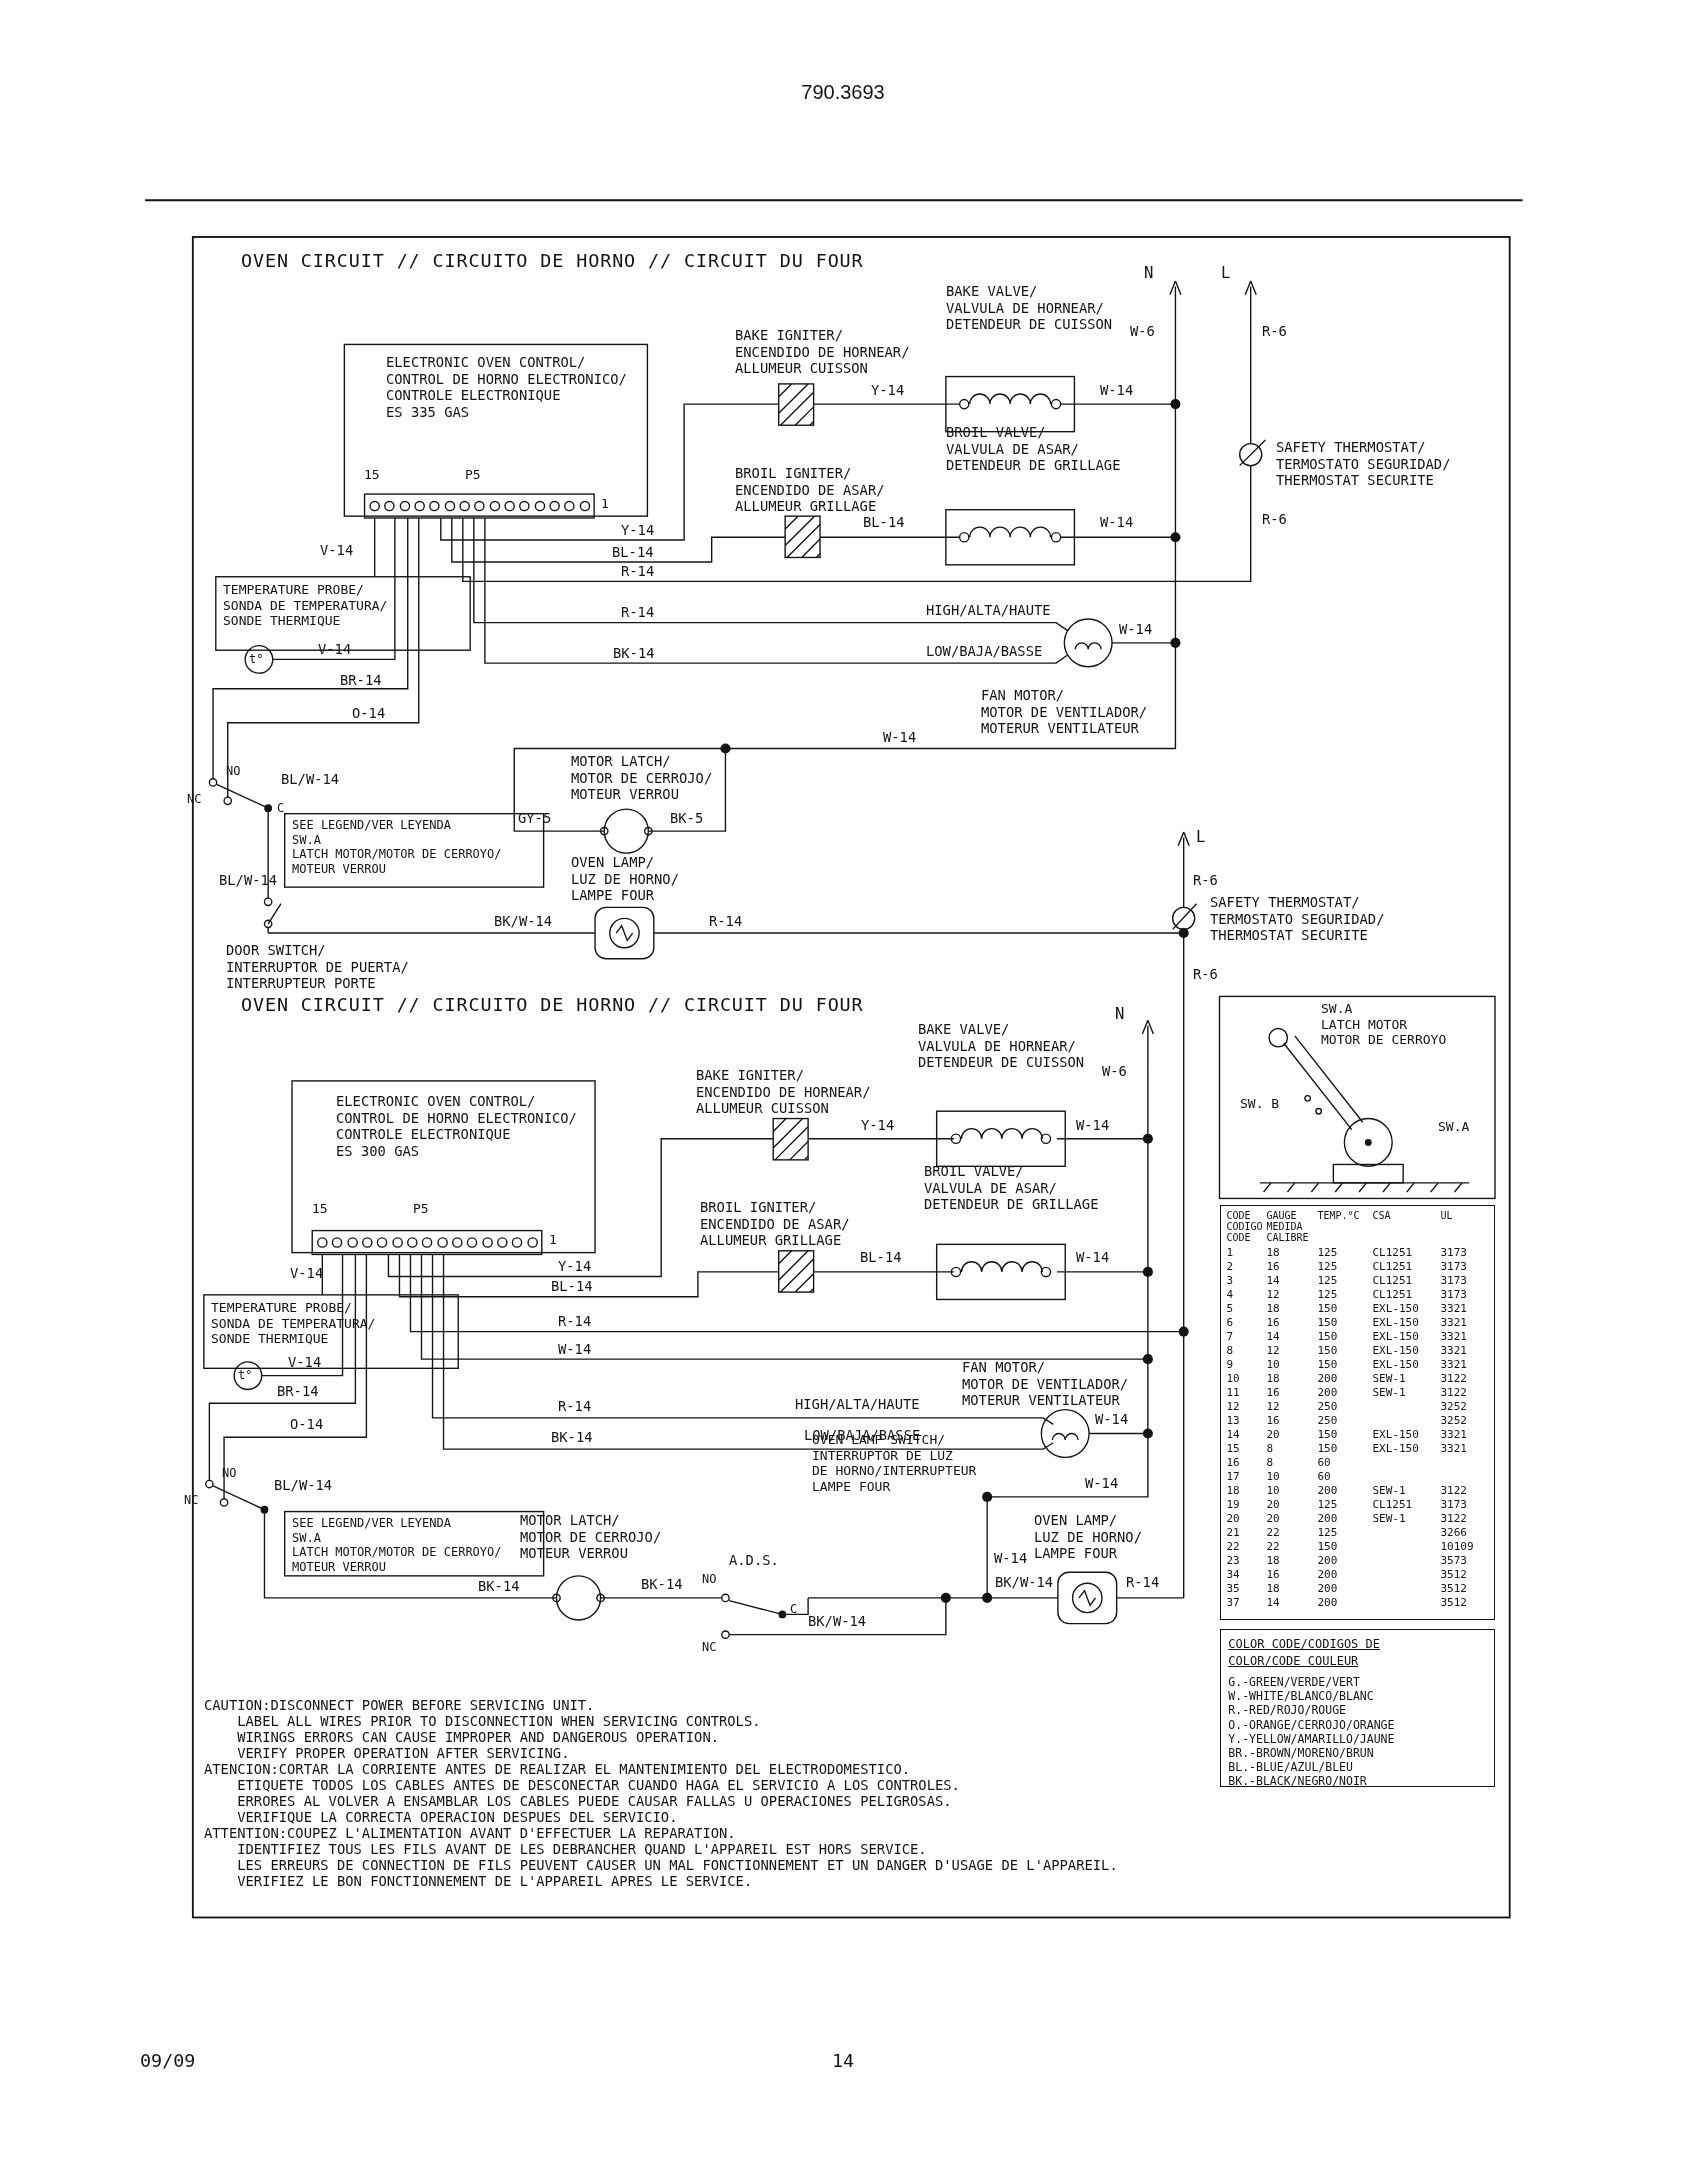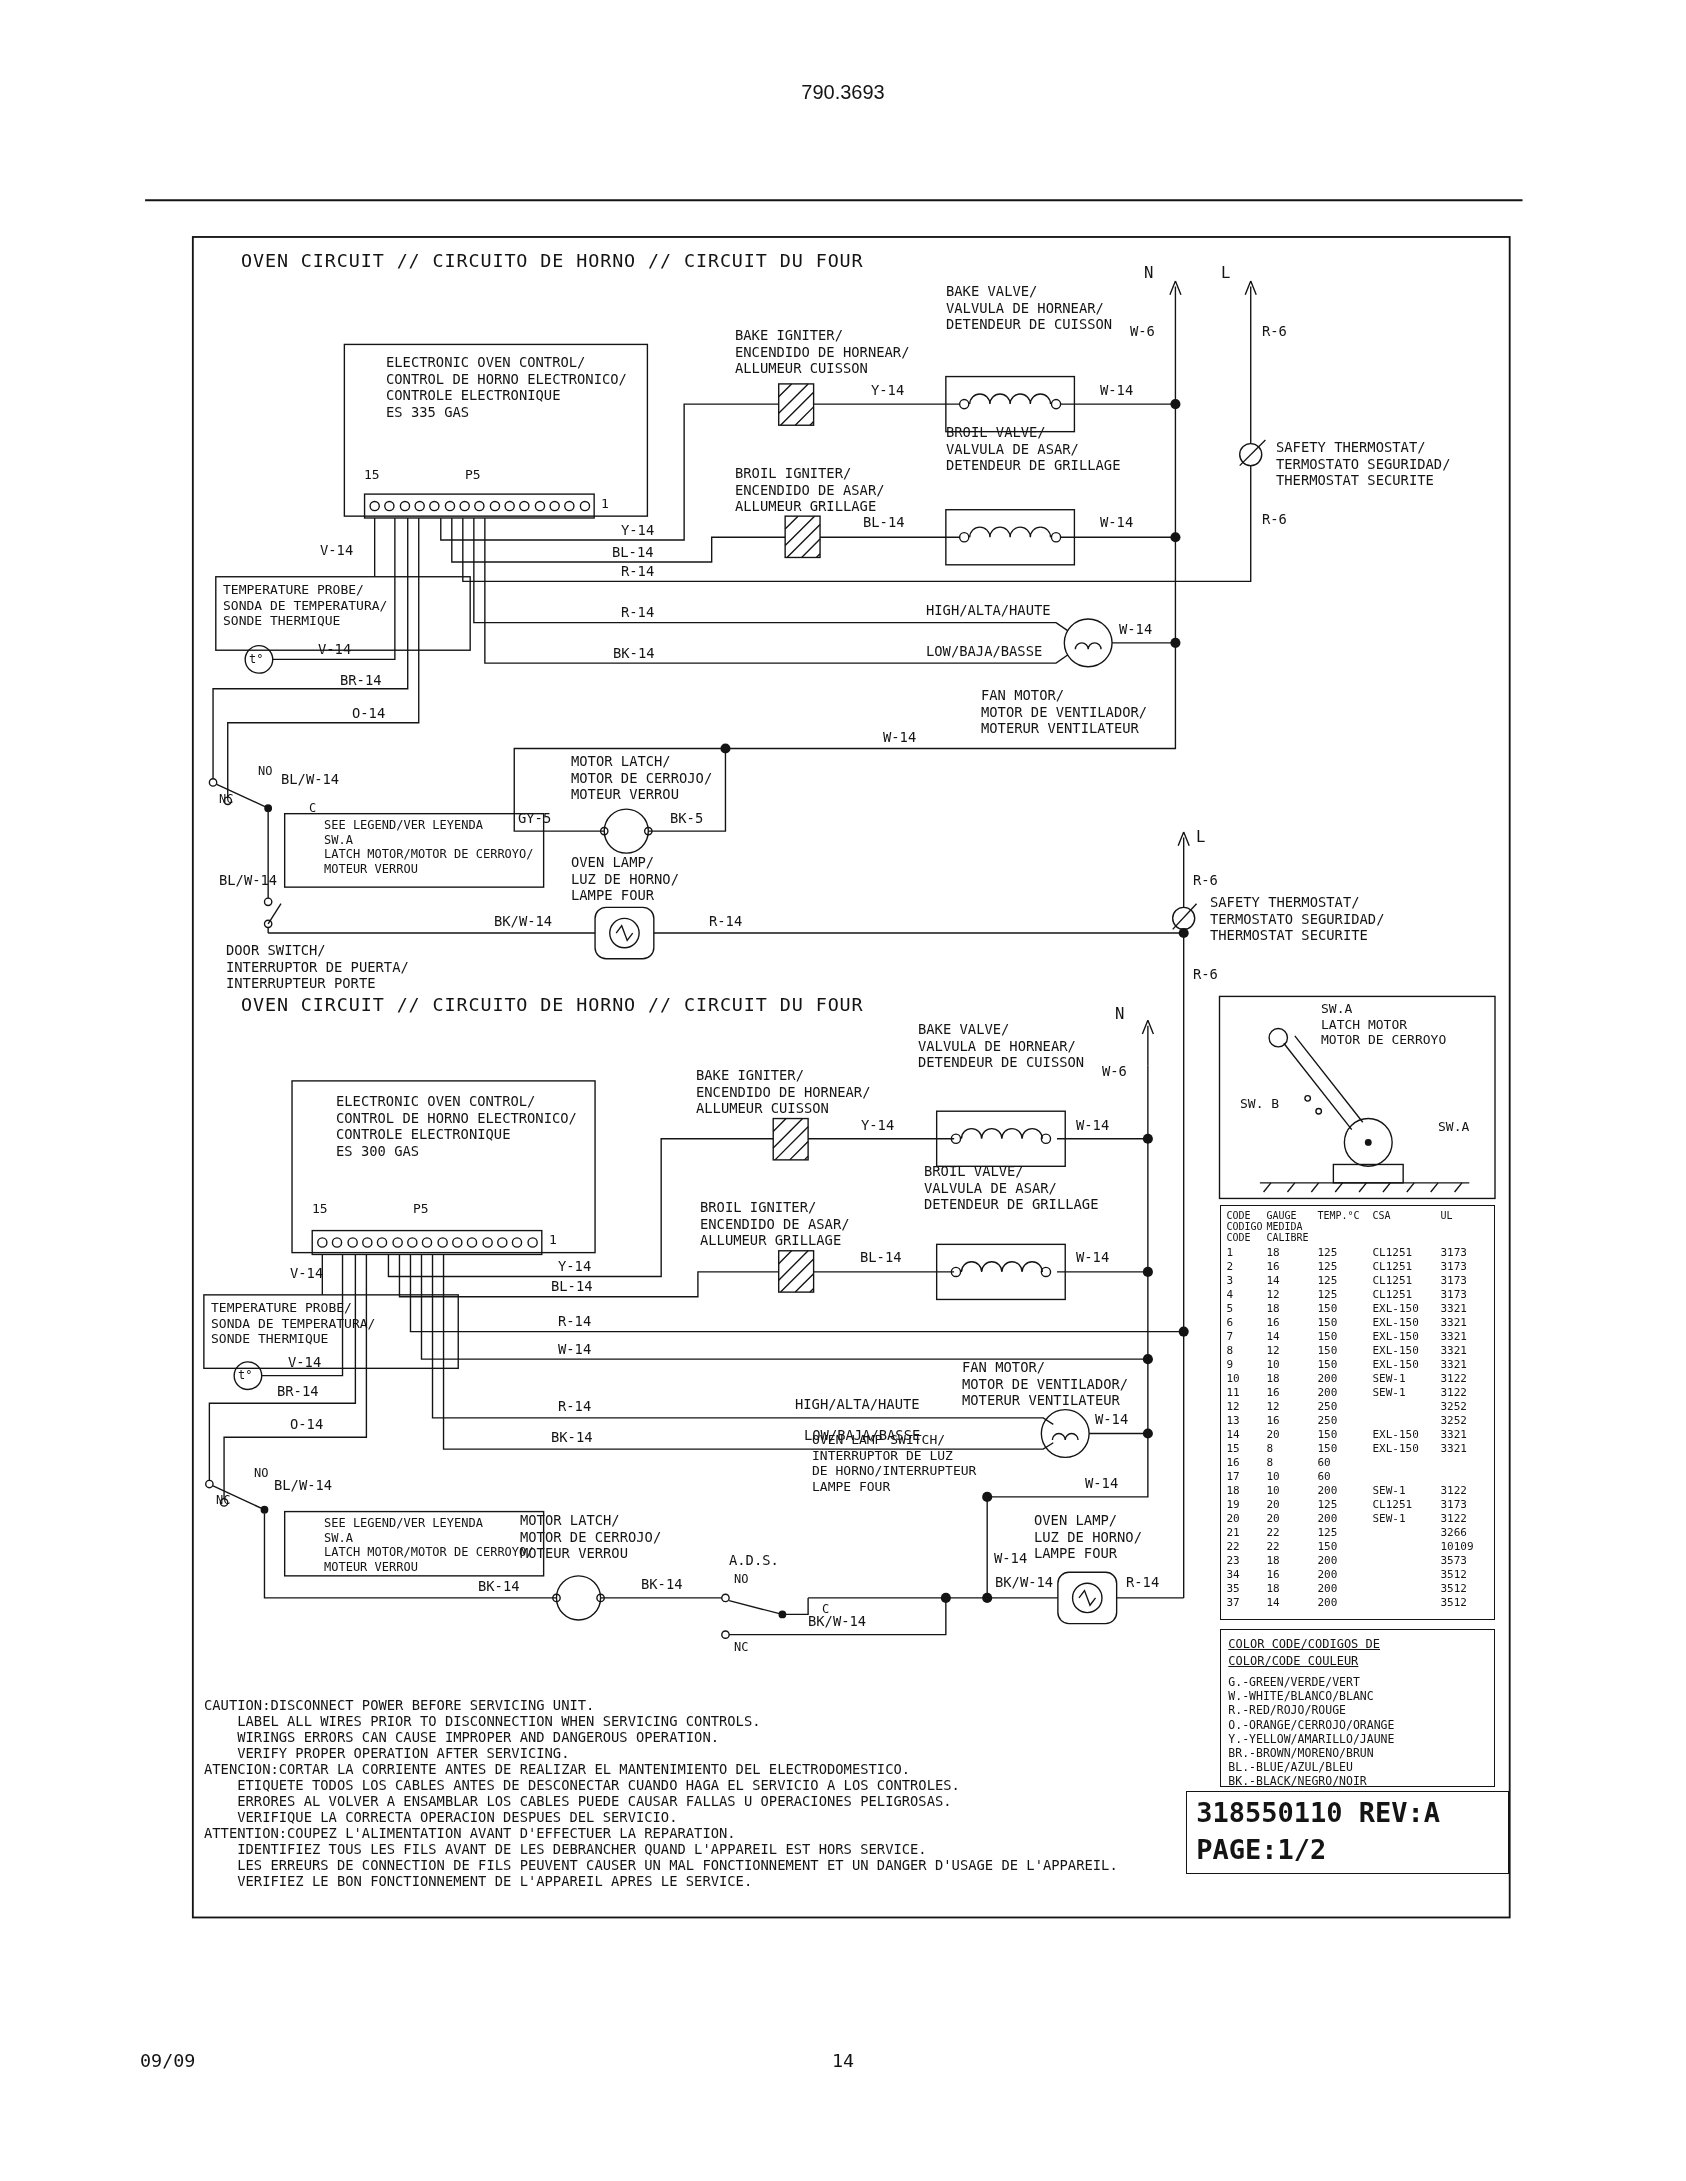--- a/index.html
+++ b/index.html
@@ -1,20 +1,20 @@
 <!DOCTYPE html>
 <html style="font-size:14.7px"><head>
 <meta charset="utf-8">
 <style>
   * { margin:0; padding:0; box-sizing:border-box; }
   body { background:#fff; font-family:"DejaVu Sans Mono", monospace; color:#141414; }
   .page { position:relative; width:1686px; height:2182px; background:#fff; overflow:hidden; }
   svg.wiring { position:absolute; left:0; top:0; }
   .lbl { position:absolute; font:13.8px/1.2 "DejaVu Sans Mono", monospace; white-space:pre-line; color:#141414; }
-  .sm13 { font-size:12px; line-height:14.7px;margin-left:32px; }
+  .sm13 { font-size:12px; line-height:14.7px; }
   .sm14 { font-size:13px; line-height:15.6px; }
   .ctitle { font-size:18.4px; letter-spacing:0.9px; }
   .term { font-size:15.6px; }
   .hdr1 { position:absolute; left:0; right:0; top:81px; text-align:center; font:20px "Liberation Sans", sans-serif; }
   .hdr2 { position:absolute; left:0; right:0; top:140px; text-align:center; font:bold 27px "Liberation Sans", sans-serif; letter-spacing:0.9px; }
   .tprobe { font-size:12px; }
   .caution { font-size:13.8px; line-height:16px; white-space:pre; }
   .boxed { position:absolute; border:1.8px solid #141414; background:#fff; }
   .gauge-head { display:grid; grid-template-columns:40px 51px 55px 68px 46px; font-size:10px; line-height:11px; white-space:pre-line; margin-bottom:3.7px; }
   .gauge-body .trow { display:grid; grid-template-columns:40px 51px 55px 68px 46px; font-size:11px; line-height:14px; }
@@ -637,24 +637,20 @@
         <div class="citem">W.-WHITE/BLANCO/BLANC</div>
         <div class="citem">R.-RED/ROJO/ROUGE</div>
         <div class="citem">O.-ORANGE/CERROJO/ORANGE</div>
         <div class="citem">Y.-YELLOW/AMARILLO/JAUNE</div>
         <div class="citem">BR.-BROWN/MORENO/BRUN</div>
         <div class="citem">BL.-BLUE/AZUL/BLEU</div>
         <div class="citem">BK.-BLACK/NEGRO/NOIR</div>
       </div>
   </div>
 
-  <div class="boxed partbox" style="left:1186px;top:1791px;width:323px;height:83px;padding:1.8px 9.2px">
-    <div class="part-line">318550110 REV:A</div>
-    <div class="part-line">PAGE:1/2</div>
-  </div>
 
   <div class="lbl caution" style="left:204px;top:1697px">CAUTION:DISCONNECT POWER BEFORE SERVICING UNIT.
     LABEL ALL WIRES PRIOR TO DISCONNECTION WHEN SERVICING CONTROLS.
     WIRINGS ERRORS CAN CAUSE IMPROPER AND DANGEROUS OPERATION.
     VERIFY PROPER OPERATION AFTER SERVICING.
 ATENCION:CORTAR LA CORRIENTE ANTES DE REALIZAR EL MANTENIMIENTO DEL ELECTRODOMESTICO.
     ETIQUETE TODOS LOS CABLES ANTES DE DESCONECTAR CUANDO HAGA EL SERVICIO A LOS CONTROLES.
     ERRORES AL VOLVER A ENSAMBLAR LOS CABLES PUEDE CAUSAR FALLAS U OPERACIONES PELIGROSAS.
     VERIFIQUE LA CORRECTA OPERACION DESPUES DEL SERVICIO.
 ATTENTION:COUPEZ L'ALIMENTATION AVANT D'EFFECTUER LA REPARATION.

